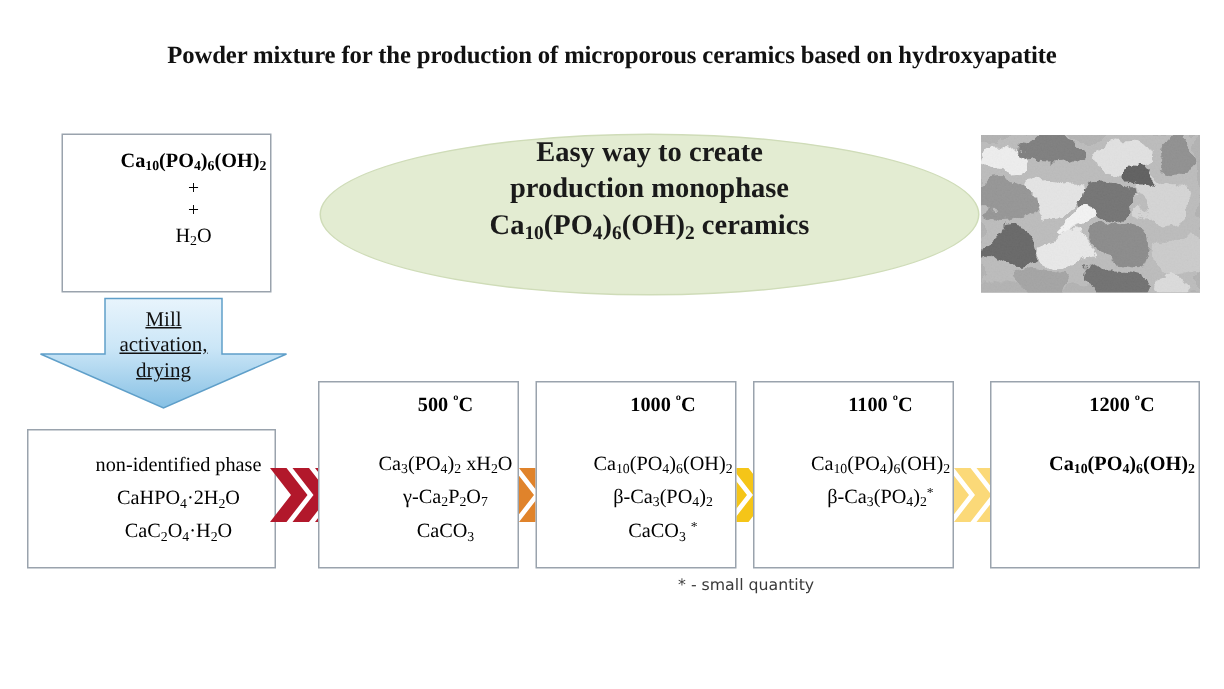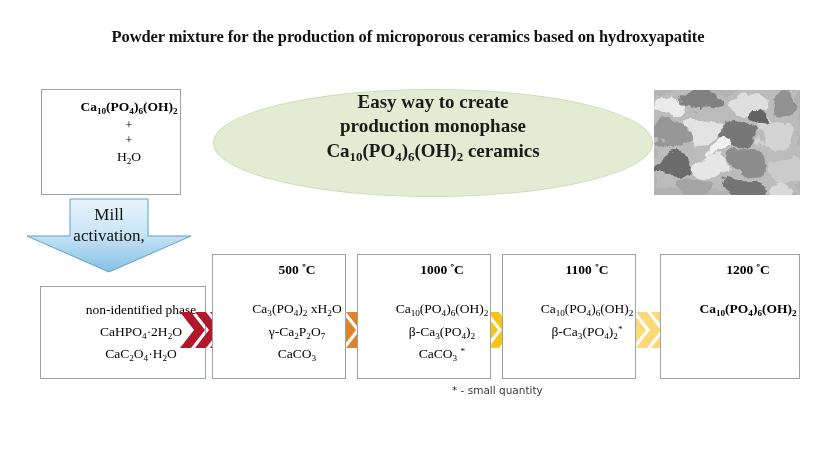--- a/index.html
+++ b/index.html
@@ -108,29 +108,30 @@
     width: 166px;
     height: 75px;
   }
   #mill-arrow svg { display: block; position: absolute; inset: 0; }
   #mill-arrow .mill-label {
     position: absolute;
     left: 0;
     top: 7px;
     width: 166px;
     text-align: center;
-    font-size: 17px;
+    font-size: 14px;
     line-height: 1.22;
     color: #111111;
     z-index: 2;
+    text-decoration: underline;
   }
 
   
   #phase-box {
-    left: 40px;
+    left: 18px;
     top: 286px;
     width: 166px;
     height: 93px;
     padding-top: 12px;
   }
   #phase-box .line {
     font-size: 13.5px;
     line-height: 1.62;
     white-space: nowrap;
   }
@@ -262,20 +263,21 @@
           <stop offset="0%" stop-color="#e8f4fc"></stop>
           <stop offset="45%" stop-color="#cbe6f7"></stop>
           <stop offset="100%" stop-color="#86c0e4"></stop>
         </linearGradient>
       </defs>
       <polygon points="44,1 122,1 122,38 165,38 83,74 1,38 44,38" fill="url(#blueGrad)" stroke="#5f9fc9" stroke-width="1"></polygon>
     </svg>
     <div class="mill-label">
       <div>Mill</div>
       <div>activation,</div>
+      <div>drying</div>
     </div>
   </div>
 
   <div class="box" id="phase-box">
     <div class="line">non-identified  phase</div>
     <div class="line">CaHPO<sub>4</sub>·2H<sub>2</sub>O</div>
     <div class="line">CaC<sub>2</sub>O<sub>4</sub>·H<sub>2</sub>O</div>
   </div>
 
   <div class="chevrons" id="chev-1">

